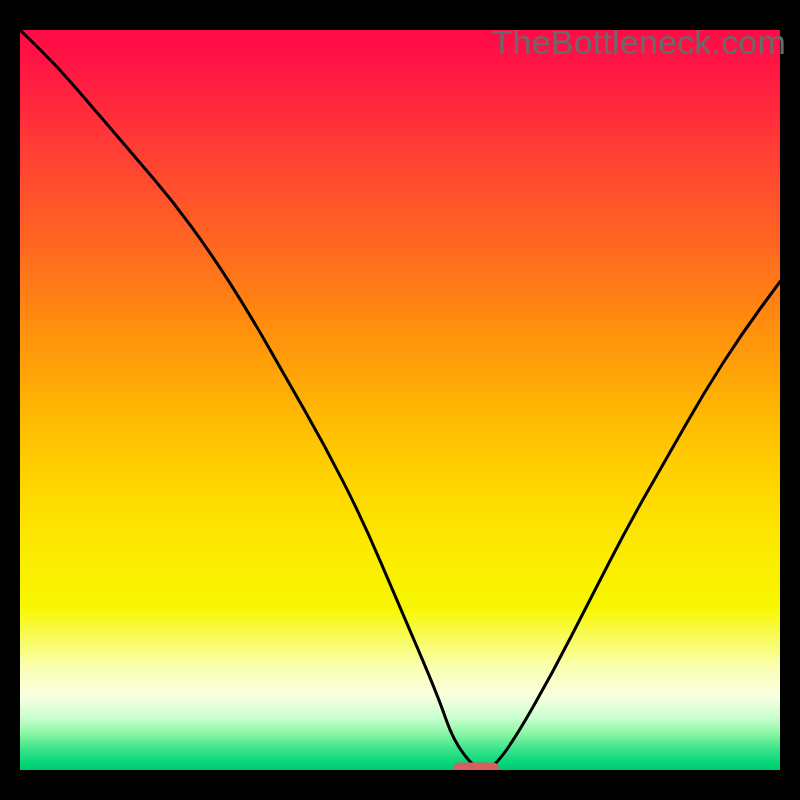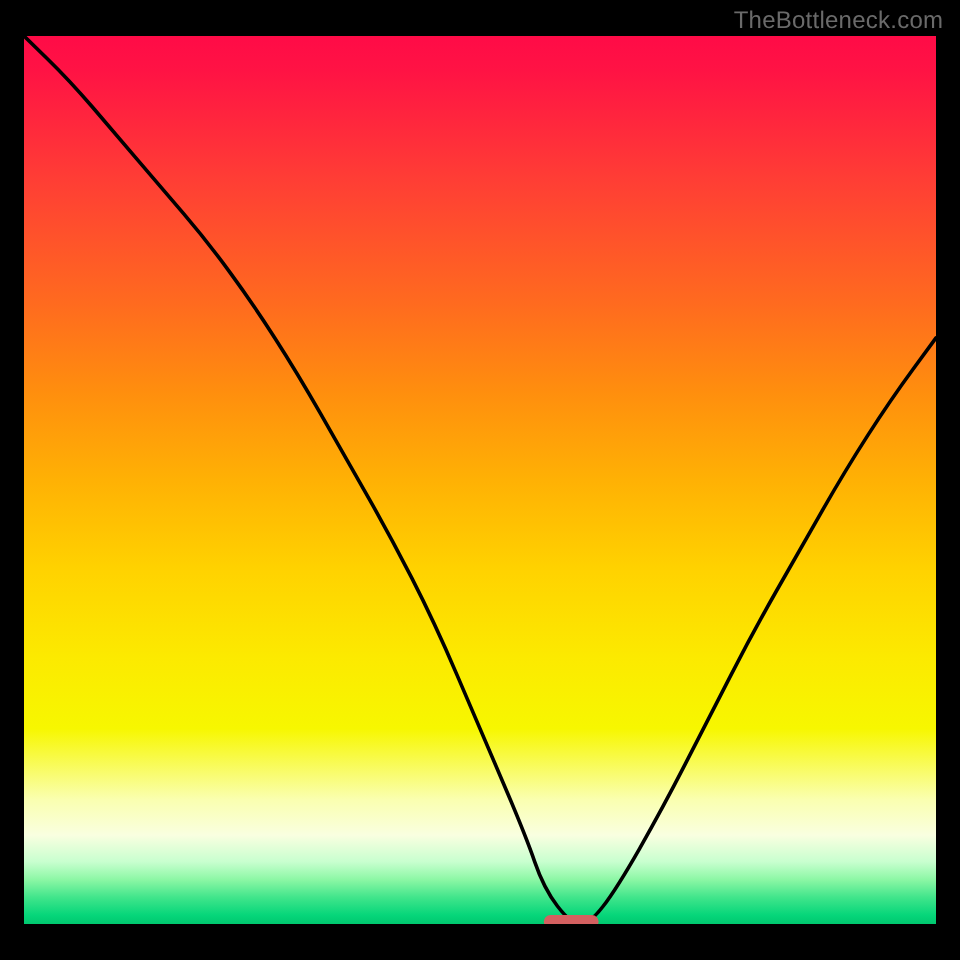--- a/index.html
+++ b/index.html
@@ -12,24 +12,24 @@
     font-family: Arial, Helvetica, sans-serif;
   }
   .frame {
     position: relative;
     width: 800px;
     height: 800px;
     background: #000;
   }
   .watermark {
     position: absolute;
-    top: 6px;
+    top: 23px;
     right: 14px;
     color: #6a6a6a;
-    font-size: 20px;
+    font-size: 34px;
     font-weight: 500;
     letter-spacing: 0.2px;
     z-index: 10;
   }
   .plot {
     position: absolute;
     left: 20px;
     top: 30px;
     width: 760px;
     height: 740px;

